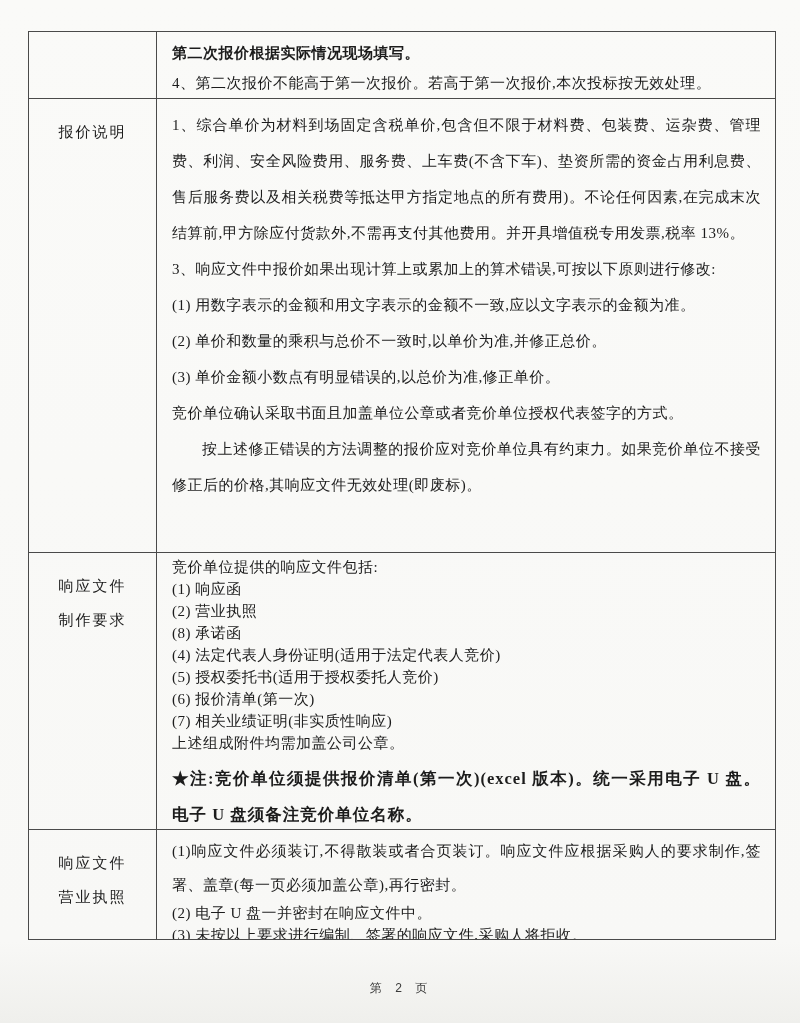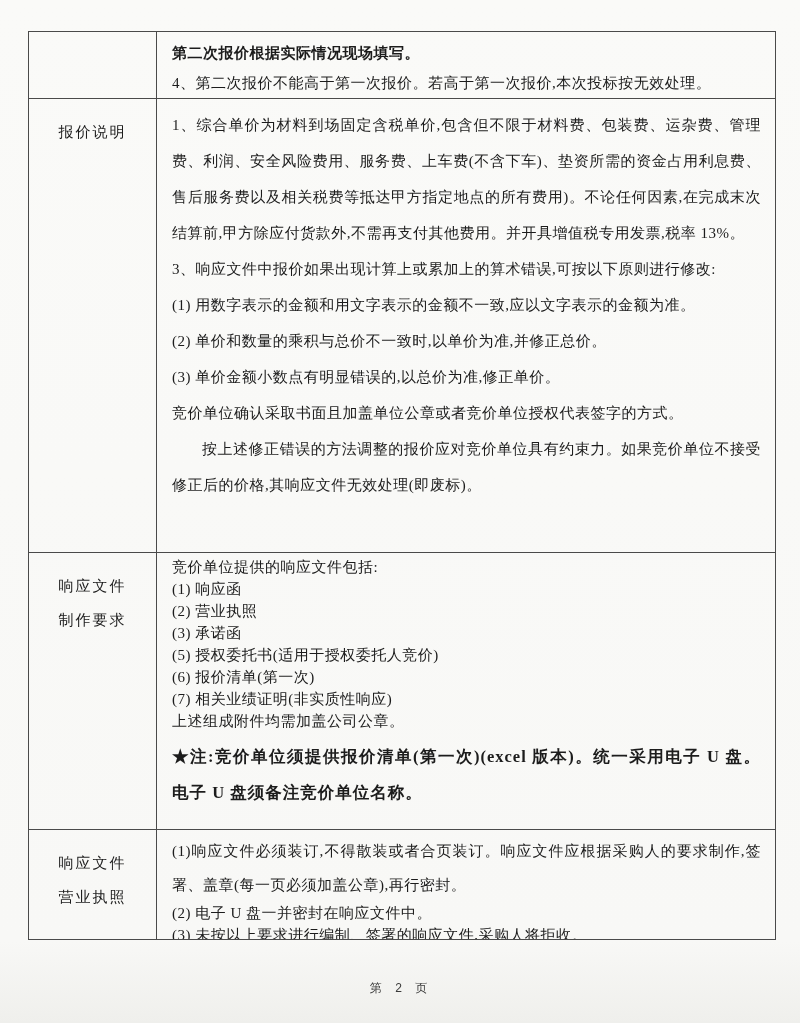--- a/index.html
+++ b/index.html
@@ -124,21 +124,22 @@
 
     <section class="row row-2" style="height:277px">
       <div class="label-cell">
         <div>响应文件</div>
         <div>制作要求</div>
       </div>
       <div class="content-cell">
         <p class="lh-tight">竞价单位提供的响应文件包括:</p>
         <p class="lh-tight">(1) 响应函</p>
         <p class="lh-tight">(2) 营业执照</p>
-        <p class="lh-tight">(3) 承诺函</p>
+        <p class="lh-tight">(8) 承诺函</p>
+        <p class="lh-tight">(4) 法定代表人身份证明(适用于法定代表人竞价)</p>
         <p class="lh-tight">(5) 授权委托书(适用于授权委托人竞价)</p>
         <p class="lh-tight">(6) 报价清单(第一次)</p>
         <p class="lh-tight">(7) 相关业绩证明(非实质性响应)</p>
         <p class="lh-tight">上述组成附件均需加盖公司公章。</p>
         <p class="note">★注:竞价单位须提供报价清单(第一次)(excel 版本)。统一采用电子 U 盘。电子 U 盘须备注竞价单位名称。</p>
       </div>
     </section>
 
     <section class="row row-3" style="height:110px">
       <div class="label-cell">

